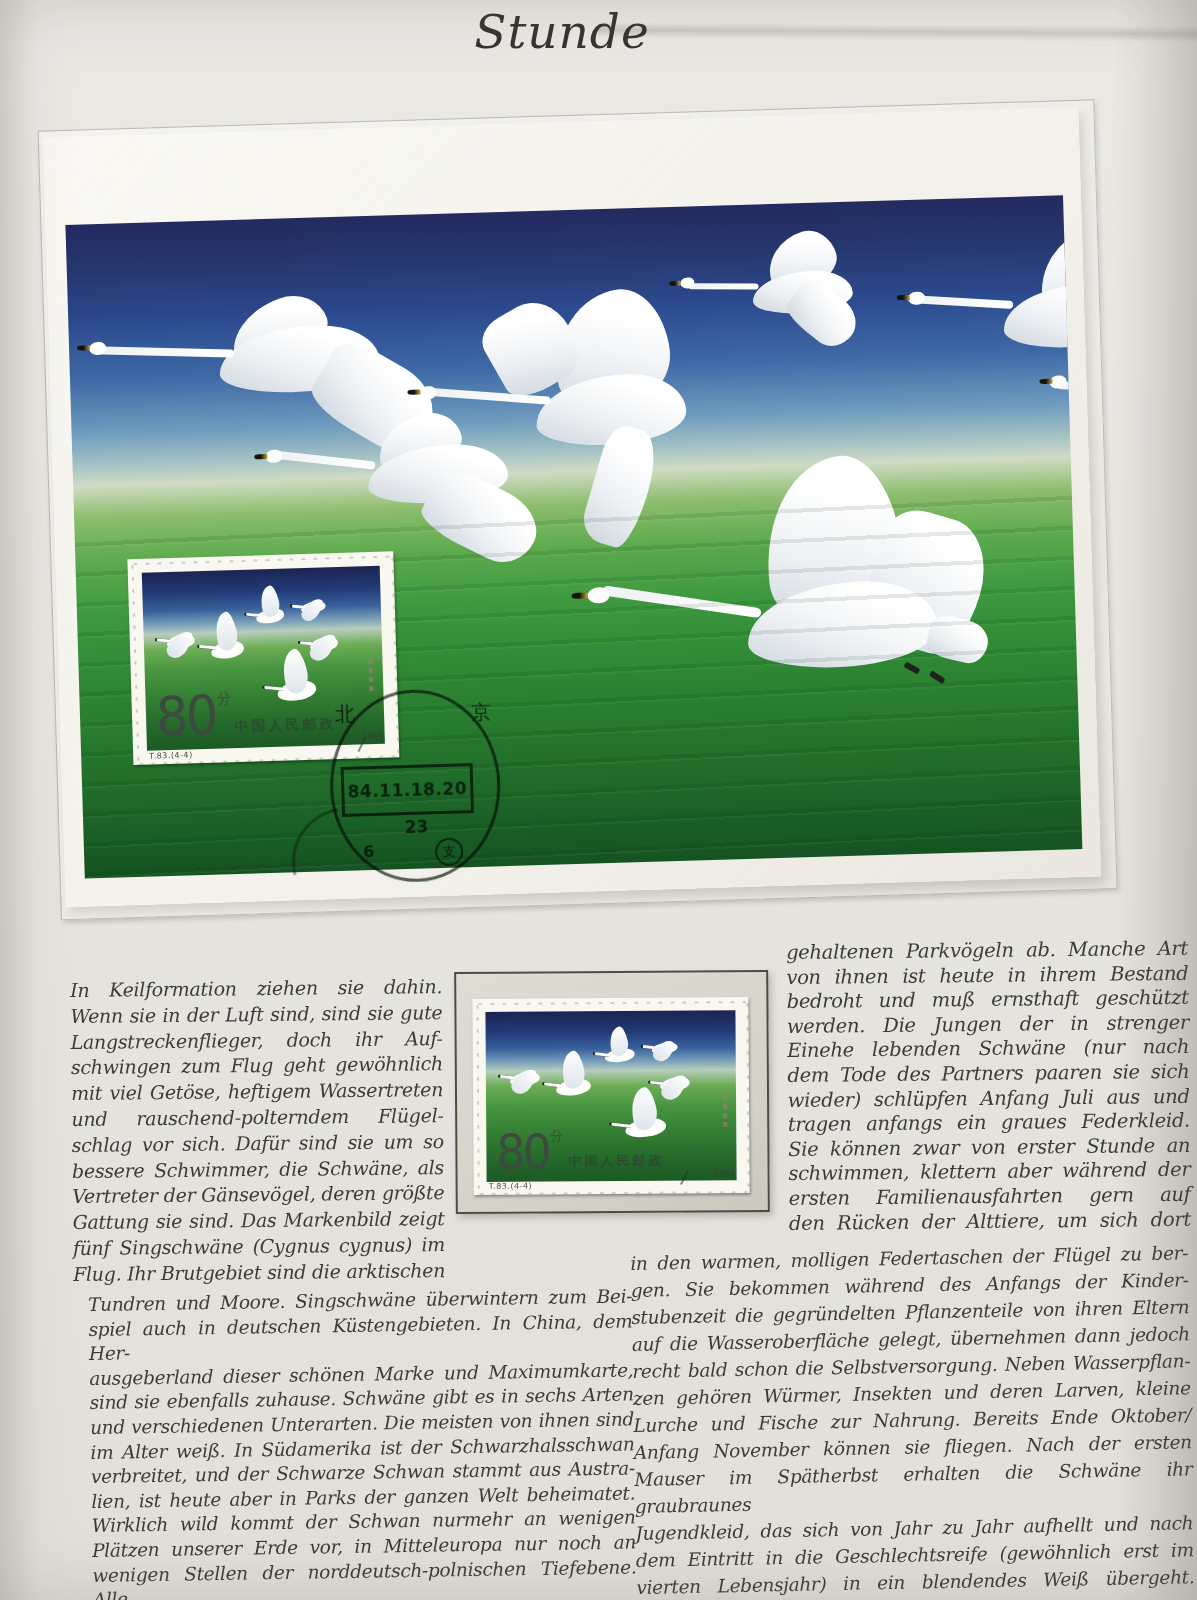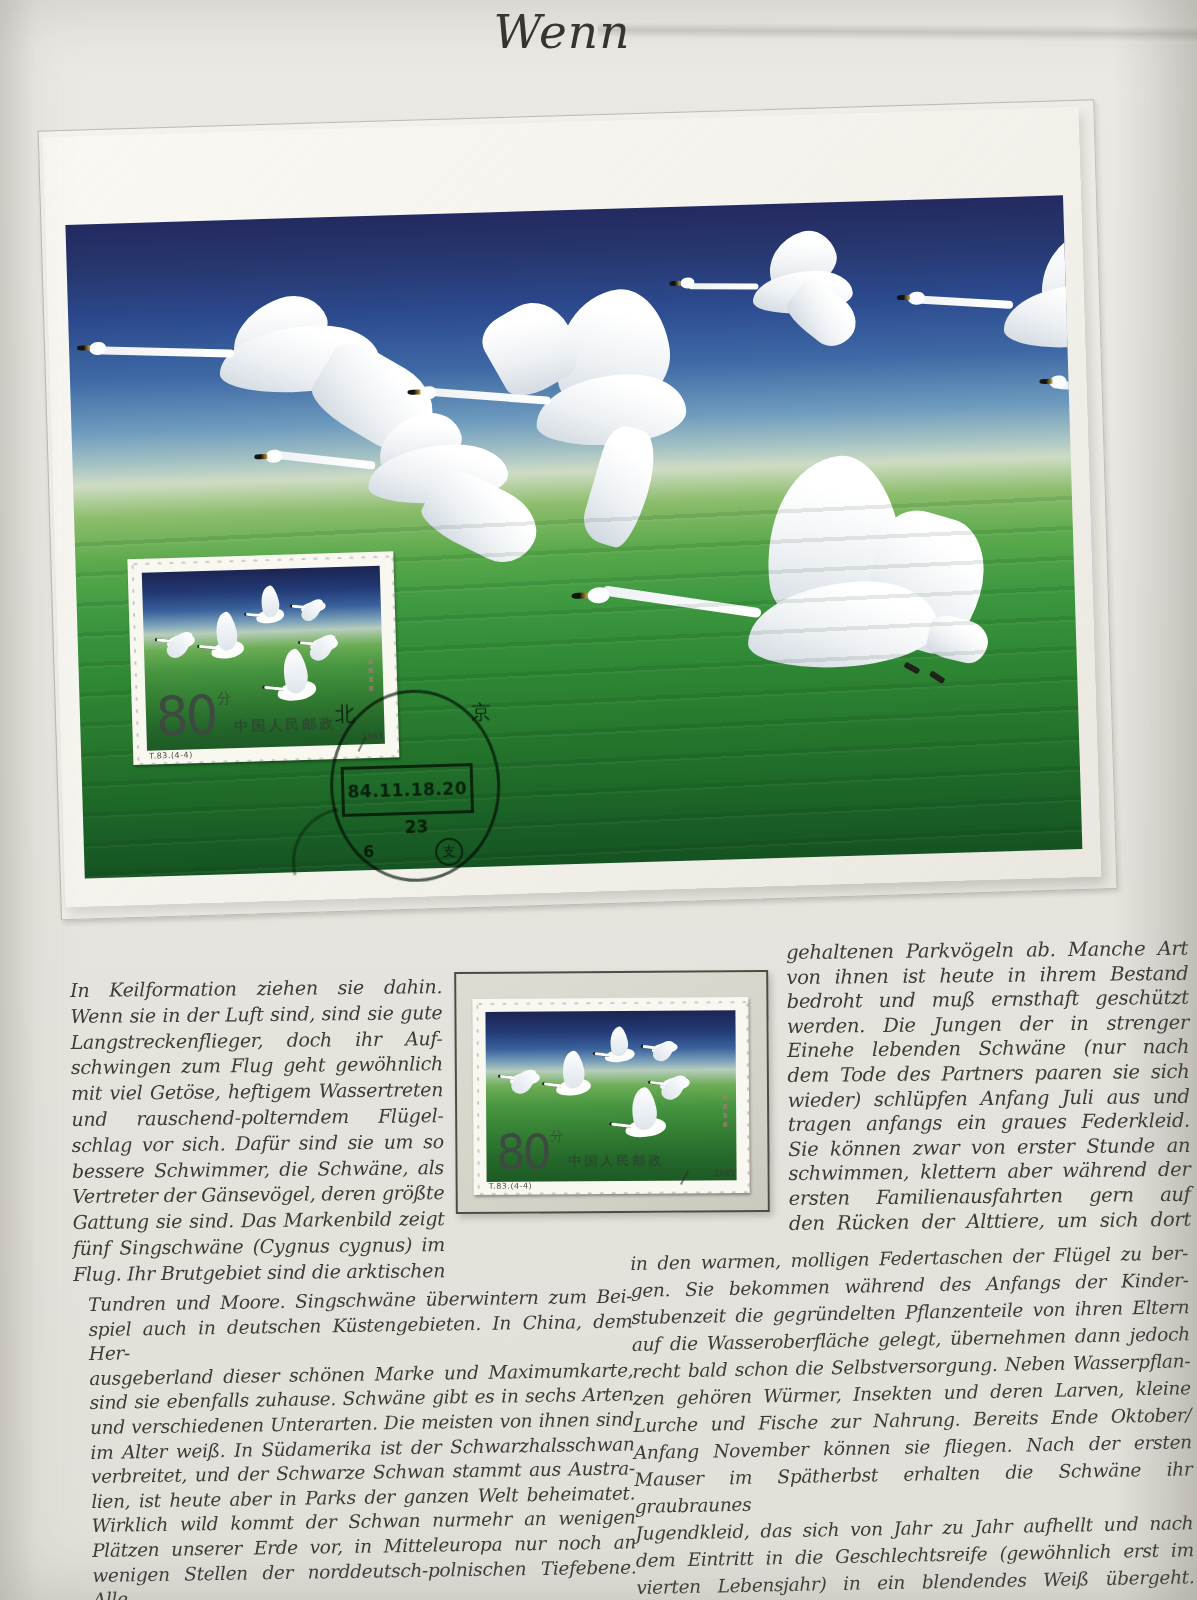--- a/index.html
+++ b/index.html
@@ -116,21 +116,21 @@
   .col-rn{left:786px;top:941px;width:402px;font:italic 19.5px/24.6px "DejaVu Serif",serif;
     letter-spacing:-.3px;transform:rotate(-.6deg);transform-origin:left top;}
   .col-rw{left:630px;top:1250px;width:558px;font:italic 18.5px/27px "DejaVu Serif",serif;
     letter-spacing:-.3px;transform:rotate(-1.1deg);transform-origin:left top;}
 </style>
 </head>
 <body>
 
 <div class="crease"></div>
 
-<div class="page-title">Wenn</div>
+<div class="page-title">Stunde</div>
 
 <div class="card">
   <div class="painting">
 
     <div class="sw" style="left:10px;top:90px;width:370px;height:140px;">
       <div class="p wh r1" style="left:150px;top:-8px;width:100px;height:62px;transform:rotate(-18deg);"></div>
       <div class="p wh r1" style="left:140px;top:18px;width:160px;height:66px;"></div>
       <div class="p wh r2" style="left:235px;top:52px;width:120px;height:80px;transform:rotate(32deg);"></div>
       <div class="p neck" style="left:20px;top:36px;width:135px;transform:rotate(3deg);"></div>
       <div class="p head" style="left:10px;top:28px;"></div>

